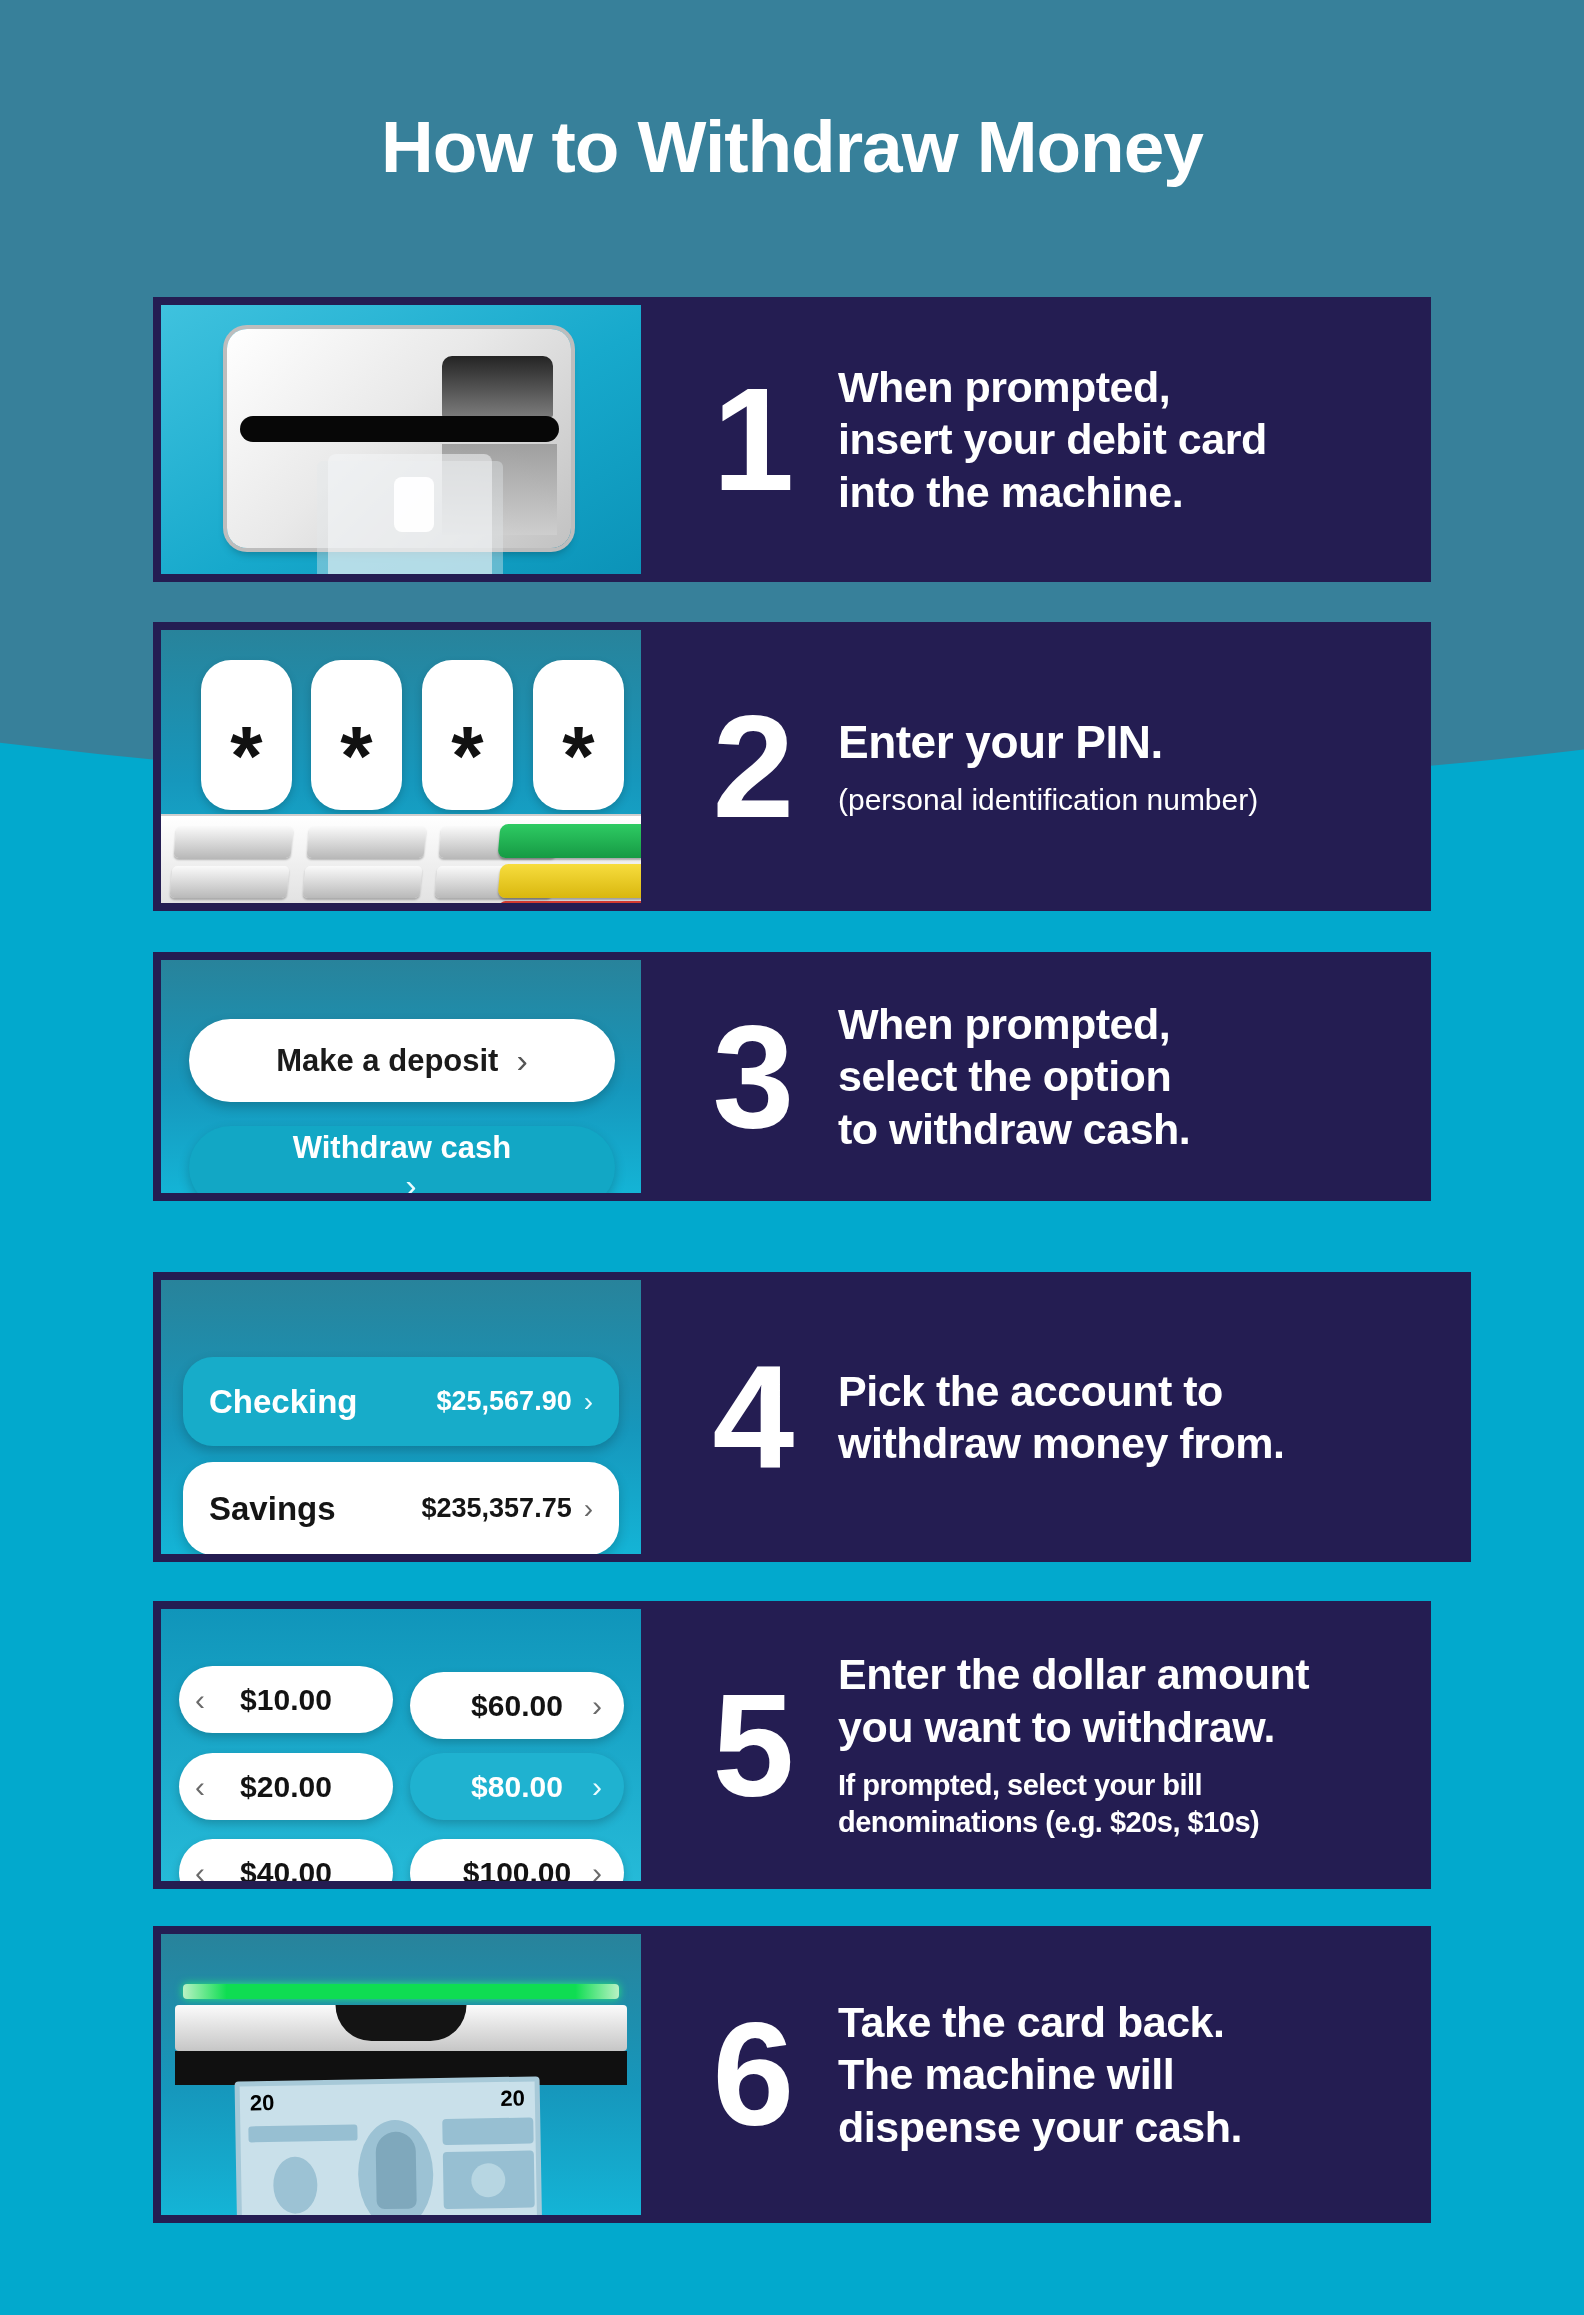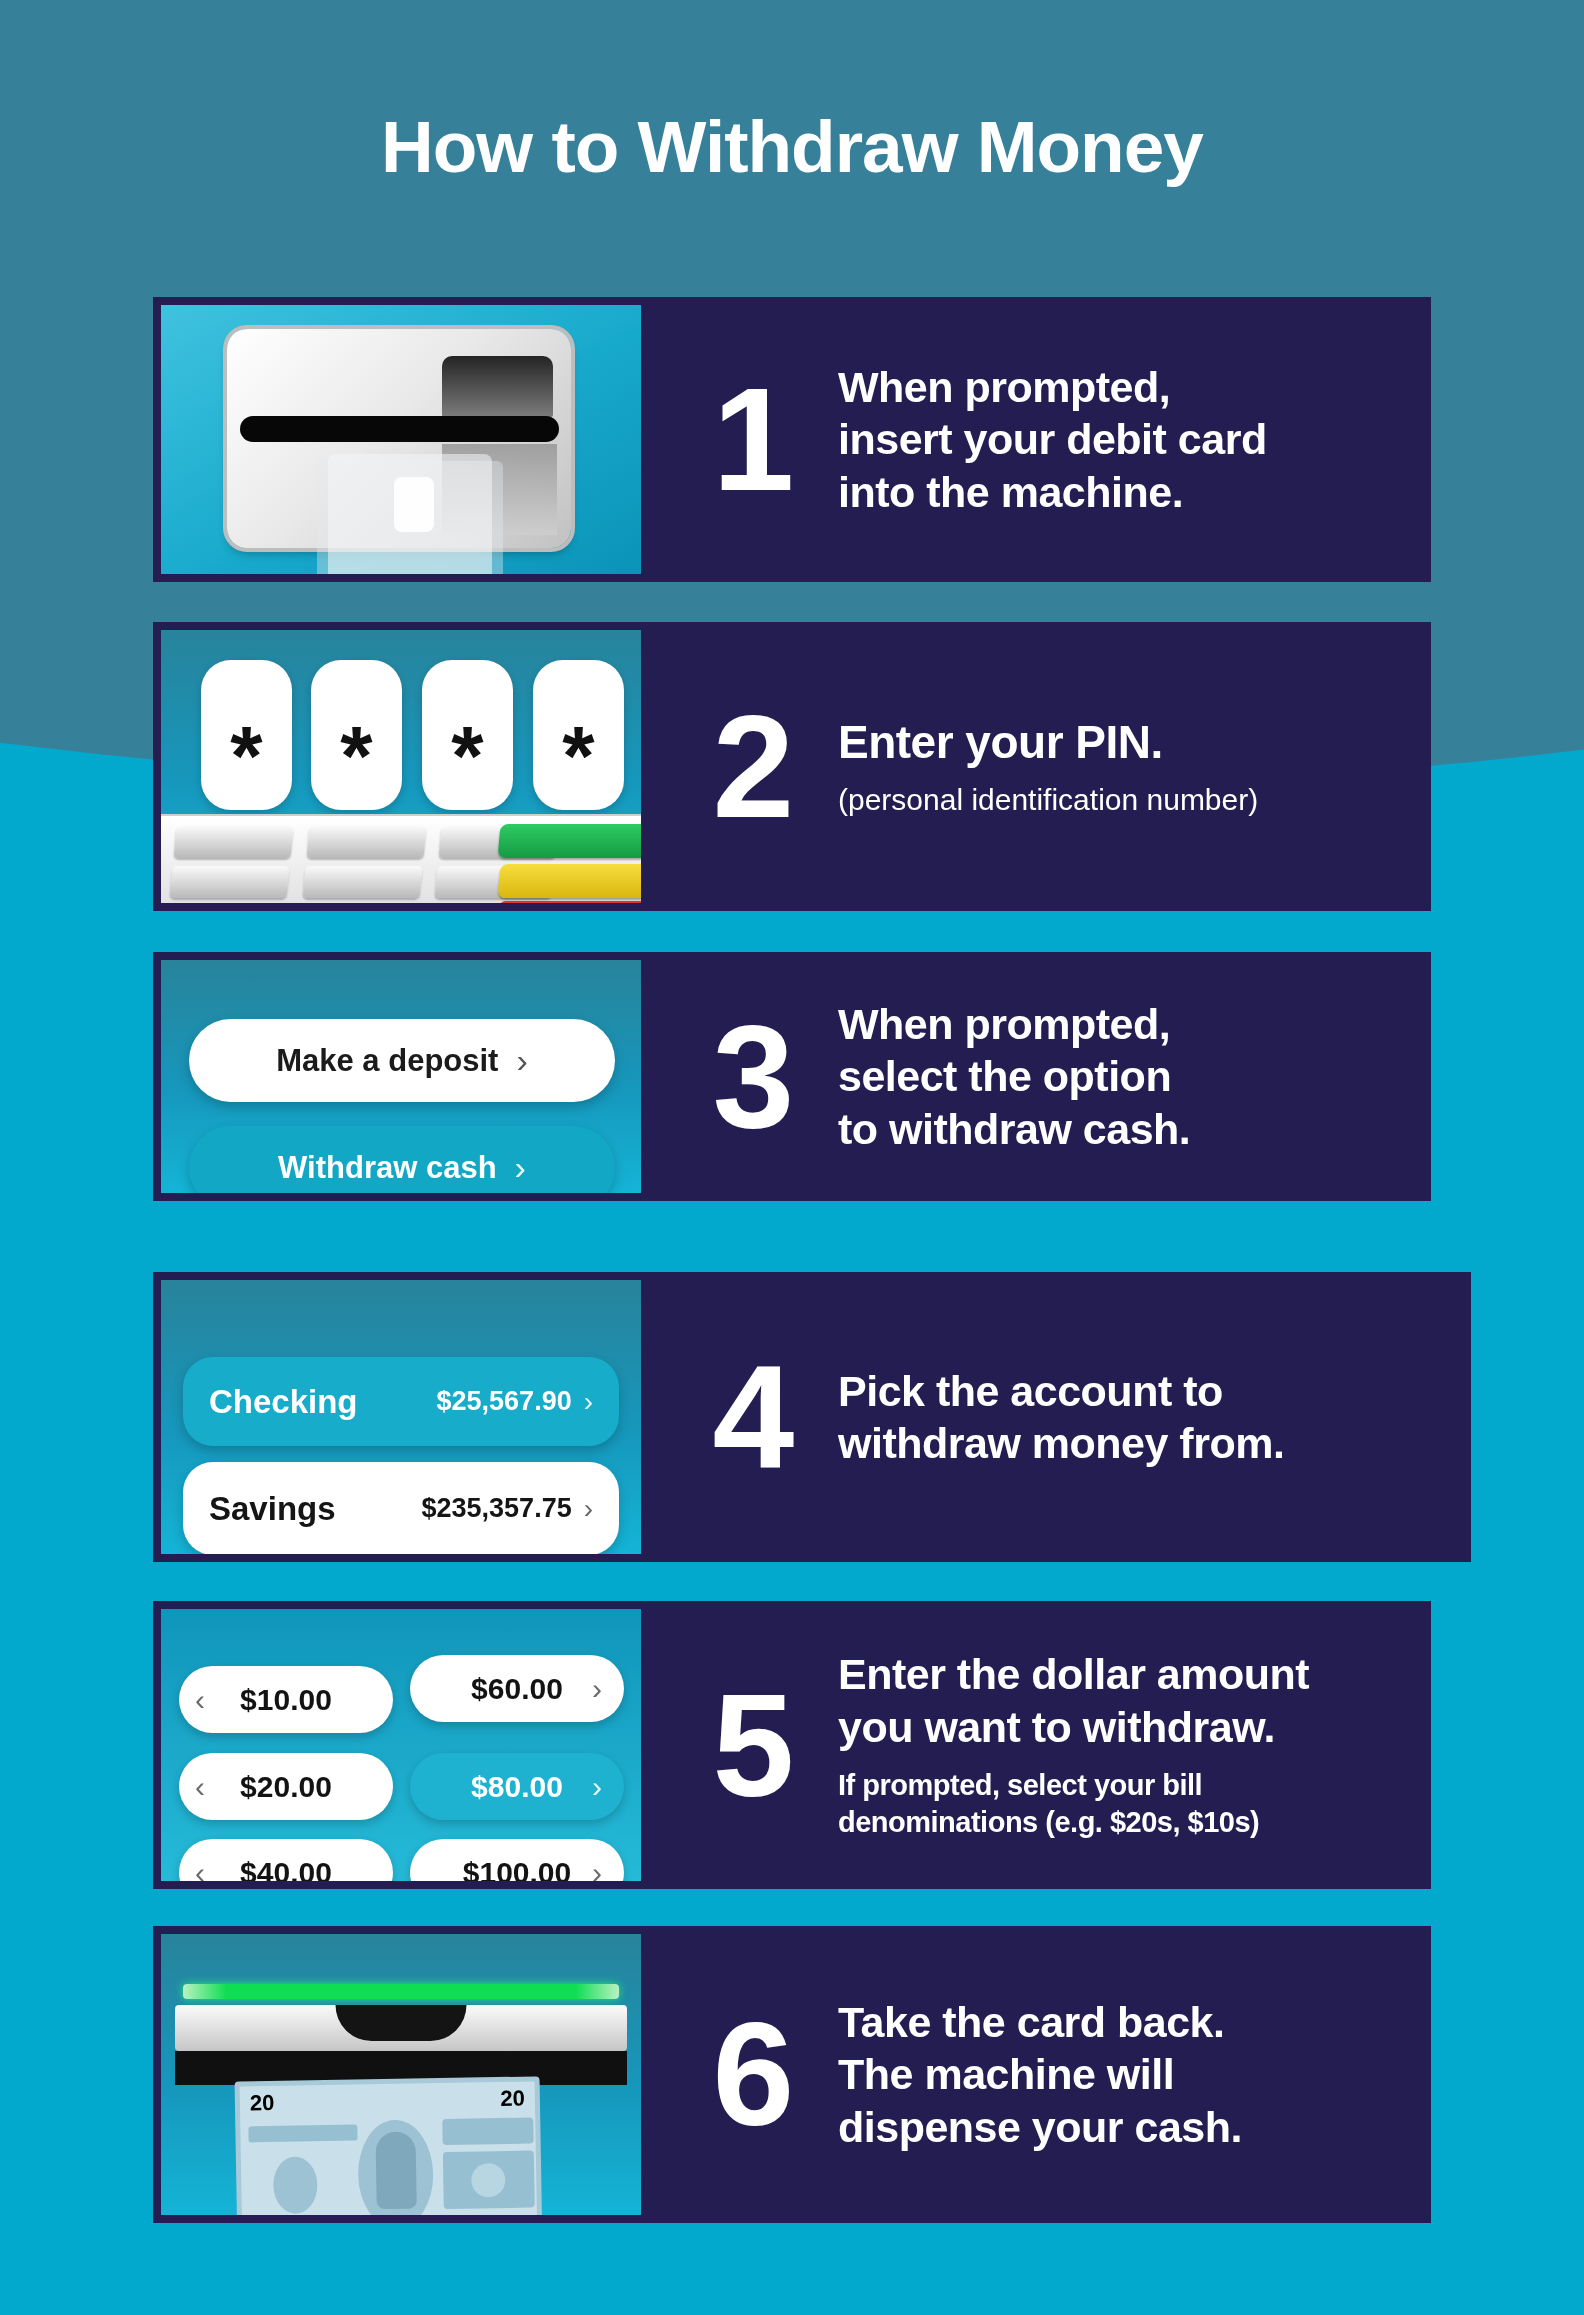--- a/index.html
+++ b/index.html
@@ -52,21 +52,21 @@
         box-shadow:0 2px 2px rgba(0,0,0,.3);}
   .ckey.green{top:8px;height:34px;background:linear-gradient(180deg,#2ecb63 0%,#169a44 100%);}
   .ckey.yellow{top:48px;height:34px;background:linear-gradient(180deg,#f7dd3e 0%,#d9b70e 100%);}
   .ckey.red{top:85px;height:12px;background:#d23a30;}
 
   
   .opt-btn{position:absolute;left:28px;width:426px;height:83px;border-radius:42px;
            display:flex;align-items:center;justify-content:center;font-weight:700;font-size:31px;
            box-shadow:0 5px 12px rgba(0,0,0,.20);}
   .opt-white{background:#ffffff;color:#1b1b1b;}
-  .opt-cyan{background:#12a7c5;color:#ffffff;}
+  .opt-cyan{background:#12a7c5;color:#ffffff;flex-direction:column;}
   .opt-btn .chev{margin-left:18px;font-size:34px;font-weight:400;}
   .opt-white .chev{color:#555;}
   .opt-cyan .chev{color:#eafcff;}
 
   
   .acct-btn{position:absolute;left:22px;width:436px;border-radius:30px;display:flex;align-items:center;
             padding:0 26px;box-sizing:border-box;box-shadow:0 5px 12px rgba(0,0,0,.20);}
   .acct-cyan{background:#17acc9;color:#ffffff;}
   .acct-white{background:#ffffff;color:#151515;}
   .acct-name{font-size:33px;font-weight:700;}
@@ -233,21 +233,21 @@
       <div class="amt-btn amt-left" style="top:144px;">
         <span class="chev">‹</span>
         <span class="lbl">$20.00</span>
         <span class="chev"></span>
       </div>
       <div class="amt-btn amt-left" style="top:230px;">
         <span class="chev">‹</span>
         <span class="lbl">$40.00</span>
         <span class="chev"></span>
       </div>
-      <div class="amt-btn amt-right" style="top:46px;">
+      <div class="amt-btn amt-right" style="top:63px;">
         <span class="chev"></span>
         <span class="lbl">$60.00</span>
         <span class="chev">›</span>
       </div>
       <div class="amt-btn amt-right amt-cyan" style="top:144px;">
         <span class="chev"></span>
         <span class="lbl">$80.00</span>
         <span class="chev">›</span>
       </div>
       <div class="amt-btn amt-right" style="top:230px;">

